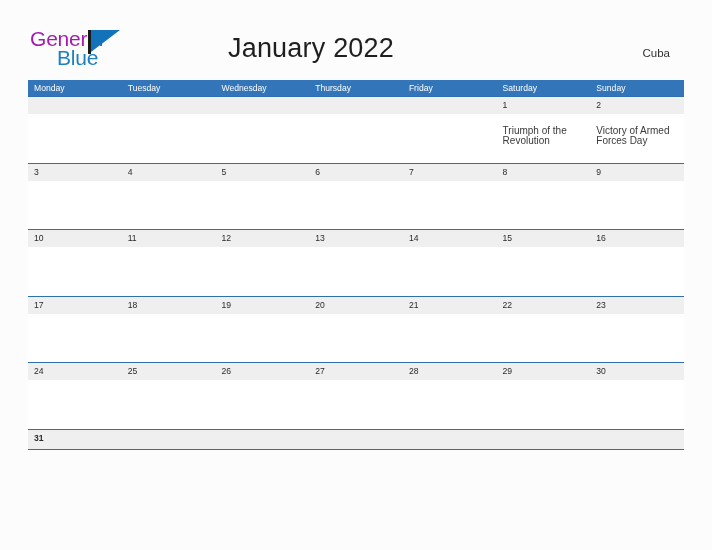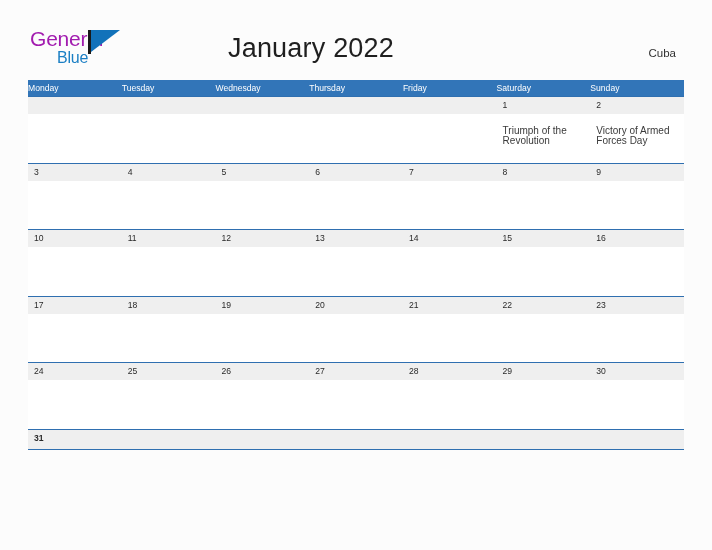--- a/index.html
+++ b/index.html
@@ -44,21 +44,21 @@
     font-size: 21px;
     letter-spacing: -0.2px;
     color: #a21caf;
     line-height: 22px;
     white-space: nowrap;
   }
   .logo-blue {
     position: absolute;
     left: 27px;
     top: 19px;
-    font-size: 16px;
+    font-size: 21px;
     letter-spacing: -0.2px;
     color: #1b7fc4;
     line-height: 22px;
     white-space: nowrap;
   }
   .logo-flagbar {
     position: absolute;
     left: 58px;
     top: 2px;
     width: 3px;
@@ -81,21 +81,21 @@
     top: 33px;
     width: 622px;
     text-align: center;
     font-size: 27px;
     color: #1f1f1f;
     letter-spacing: 0.2px;
   }
 
   .region-label {
     position: absolute;
-    right: 36px;
+    right: 42px;
     top: 47px;
     font-size: 11.5px;
     color: #303030;
     text-align: center;
     white-space: nowrap;
   }
 
   
   .calendar {
     position: absolute;
@@ -108,21 +108,21 @@
     display: flex;
     width: 100%;
     height: 16px;
     background: #3275b8;
   }
   .dow-cell {
     flex: 1 1 0;
     font-size: 8.6px;
     color: #ffffff;
     line-height: 16px;
-    padding-left: 0;
+    padding-left: 6px;
     box-sizing: border-box;
     white-space: nowrap;
     overflow: hidden;
   }
 
   .week {
     position: relative;
     width: 100%;
     border-top: 1.4px solid #2f6fb0;
   }

